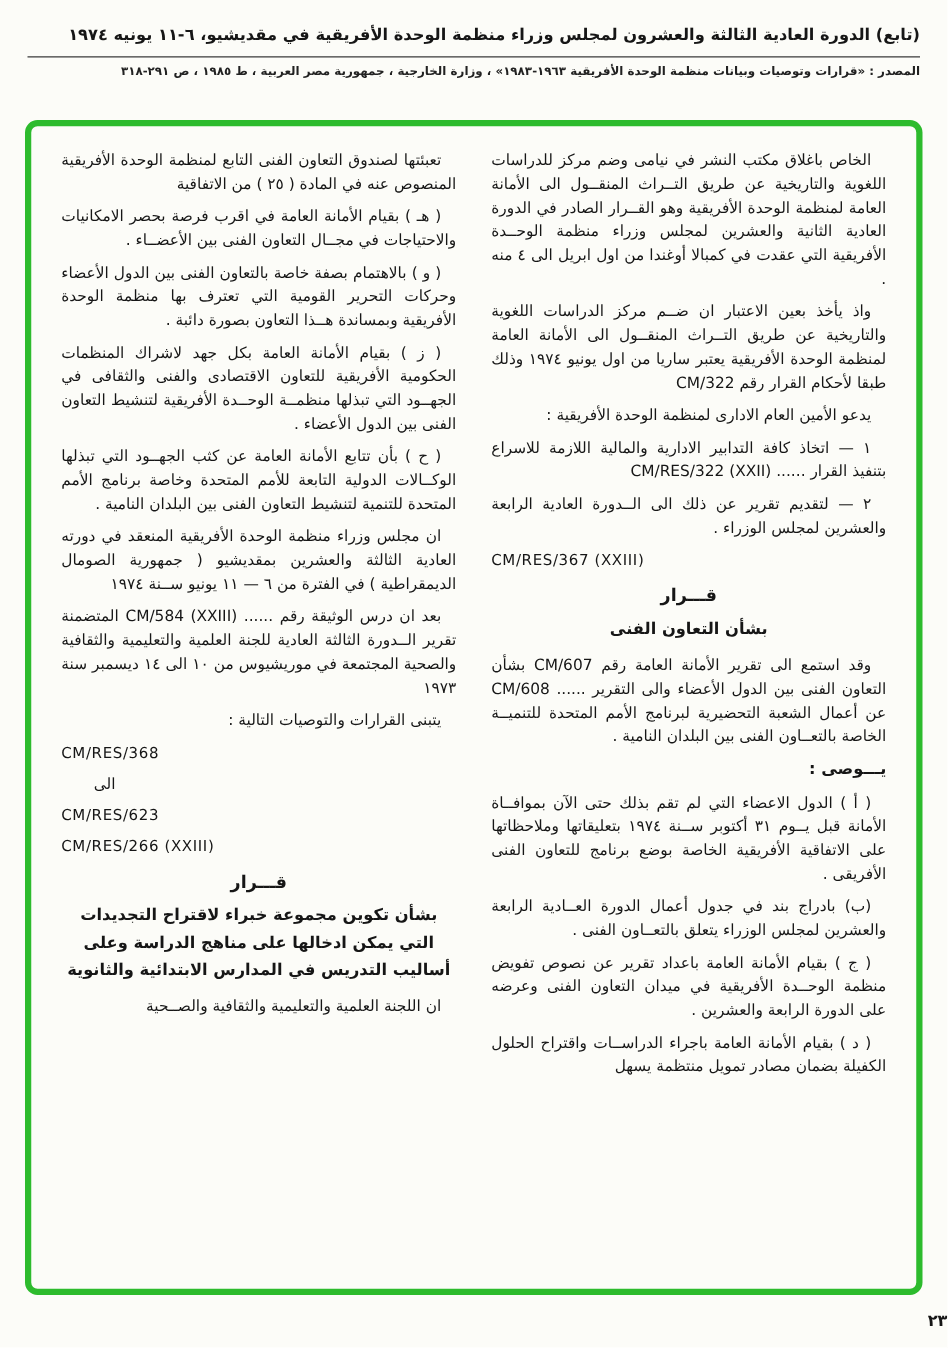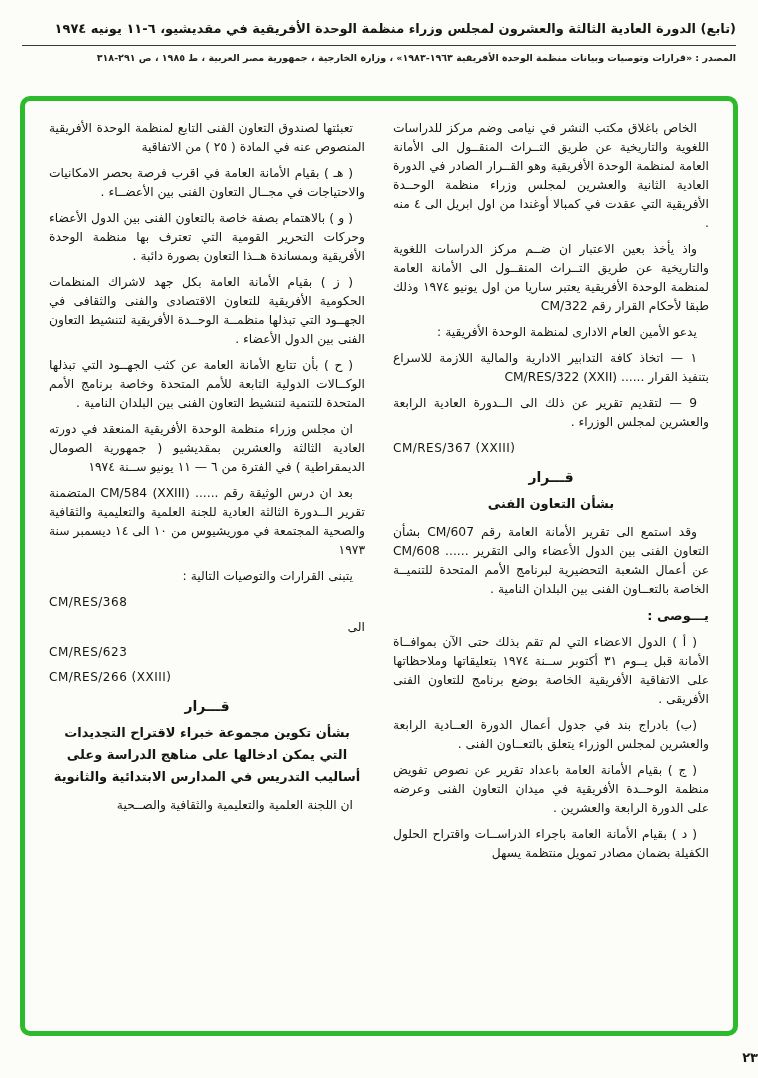--- a/index.html
+++ b/index.html
@@ -24,42 +24,42 @@
     overflow:hidden;
   }
   .columns { display:flex; gap:28px; height:100%; }
   .col { flex:1; font-size:12.3px; line-height:19px; text-align:justify; }
   .para { margin:0 0 7px; }
   .para.body { text-indent:12px; }
   .para.heading { text-align:center; font-weight:bold; font-size:14px; margin:10px 0 6px; text-indent:0; }
   .para.subheading { text-align:center; font-weight:bold; font-size:13px; line-height:22px; margin:2px 0 8px; text-indent:0; }
   .para.label { font-weight:bold; font-size:13px; margin:4px 0 8px; text-indent:0; }
   .para.latin { direction:ltr; text-align:left; font-size:12px; letter-spacing:0.5px; margin:6px 0; }
-  .para.refword { text-align:right; padding-left:26px; margin:4px 0; }
+  .para.refword { text-align:left; padding-left:26px; margin:4px 0; }
   .page-number { position:absolute; bottom:13px; left:0; right:0; text-align:right; font-size:13px; font-weight:bold;padding-left:36px; }
 </style>
 </head>
 <body>
 
 <div class="page">
 
   <div class="header">
     <div class="header-line1">(تابع) الدورة العادية الثالثة والعشرون لمجلس وزراء منظمة الوحدة الأفريقية في مقديشيو، ٦-١١ يونيه ١٩٧٤</div>
     <div class="header-divider"></div>
     <div class="header-line2">المصدر : «قرارات وتوصيات وبيانات منظمة الوحدة الأفريقية ١٩٦٣-١٩٨٣» ، وزارة الخارجية ، جمهورية مصر العربية ، ط ١٩٨٥ ، ص ٢٩١-٣١٨</div>
   </div>
 
   <div class="frame" id="frame" style="border-color: rgb(45, 187, 45);">
     <div class="columns">
       <div class="col" id="col-right">
           <div class="para body">الخاص باغلاق مكتب النشر في نيامى وضم مركز للدراسات اللغوية والتاريخية عن طريق التــراث المنقــول الى الأمانة العامة لمنظمة الوحدة الأفريقية وهو القــرار الصادر في الدورة العادية الثانية والعشرين لمجلس وزراء منظمة الوحــدة الأفريقية التي عقدت في كمبالا أوغندا من اول ابريل الى ٤ منه .</div>
           <div class="para body">واذ يأخذ بعين الاعتبار ان ضــم مركز الدراسات اللغوية والتاريخية عن طريق التــراث المنقــول الى الأمانة العامة لمنظمة الوحدة الأفريقية يعتبر ساريا من اول يونيو ١٩٧٤ وذلك طبقا لأحكام القرار رقم CM/322</div>
           <div class="para body">يدعو الأمين العام الادارى لمنظمة الوحدة الأفريقية :</div>
           <div class="para body">١ — اتخاذ كافة التدابير الادارية والمالية اللازمة للاسراع بتنفيذ القرار ...... CM/RES/322 (XXII)</div>
-          <div class="para body">9 — لتقديم تقرير عن ذلك الى الــدورة العادية الرابعة والعشرين لمجلس الوزراء .</div>
+          <div class="para body">٢ — لتقديم تقرير عن ذلك الى الــدورة العادية الرابعة والعشرين لمجلس الوزراء .</div>
           <div class="para latin">CM/RES/367 (XXIII)</div>
           <div class="para heading">قـــرار</div>
           <div class="para subheading">بشأن التعاون الفنى</div>
           <div class="para body">وقد استمع الى تقرير الأمانة العامة رقم CM/607 بشأن التعاون الفنى بين الدول الأعضاء والى التقرير ...... CM/608 عن أعمال الشعبة التحضيرية لبرنامج الأمم المتحدة للتنميــة الخاصة بالتعــاون الفنى بين البلدان النامية .</div>
           <div class="para label">يـــوصى :</div>
           <div class="para body">( أ ) الدول الاعضاء التي لم تقم بذلك حتى الآن بموافــاة الأمانة قبل يــوم ٣١ أكتوبر ســنة ١٩٧٤ بتعليقاتها وملاحظاتها على الاتفاقية الأفريقية الخاصة بوضع برنامج للتعاون الفنى الأفريقى .</div>
           <div class="para body">(ب) بادراج بند في جدول أعمال الدورة العــادية الرابعة والعشرين لمجلس الوزراء يتعلق بالتعــاون الفنى .</div>
           <div class="para body">( ج ) بقيام الأمانة العامة باعداد تقرير عن نصوص تفويض منظمة الوحــدة الأفريقية في ميدان التعاون الفنى وعرضه على الدورة الرابعة والعشرين .</div>
           <div class="para body">( د ) بقيام الأمانة العامة باجراء الدراســات واقتراح الحلول الكفيلة بضمان مصادر تمويل منتظمة يسهل</div>
         </div>

